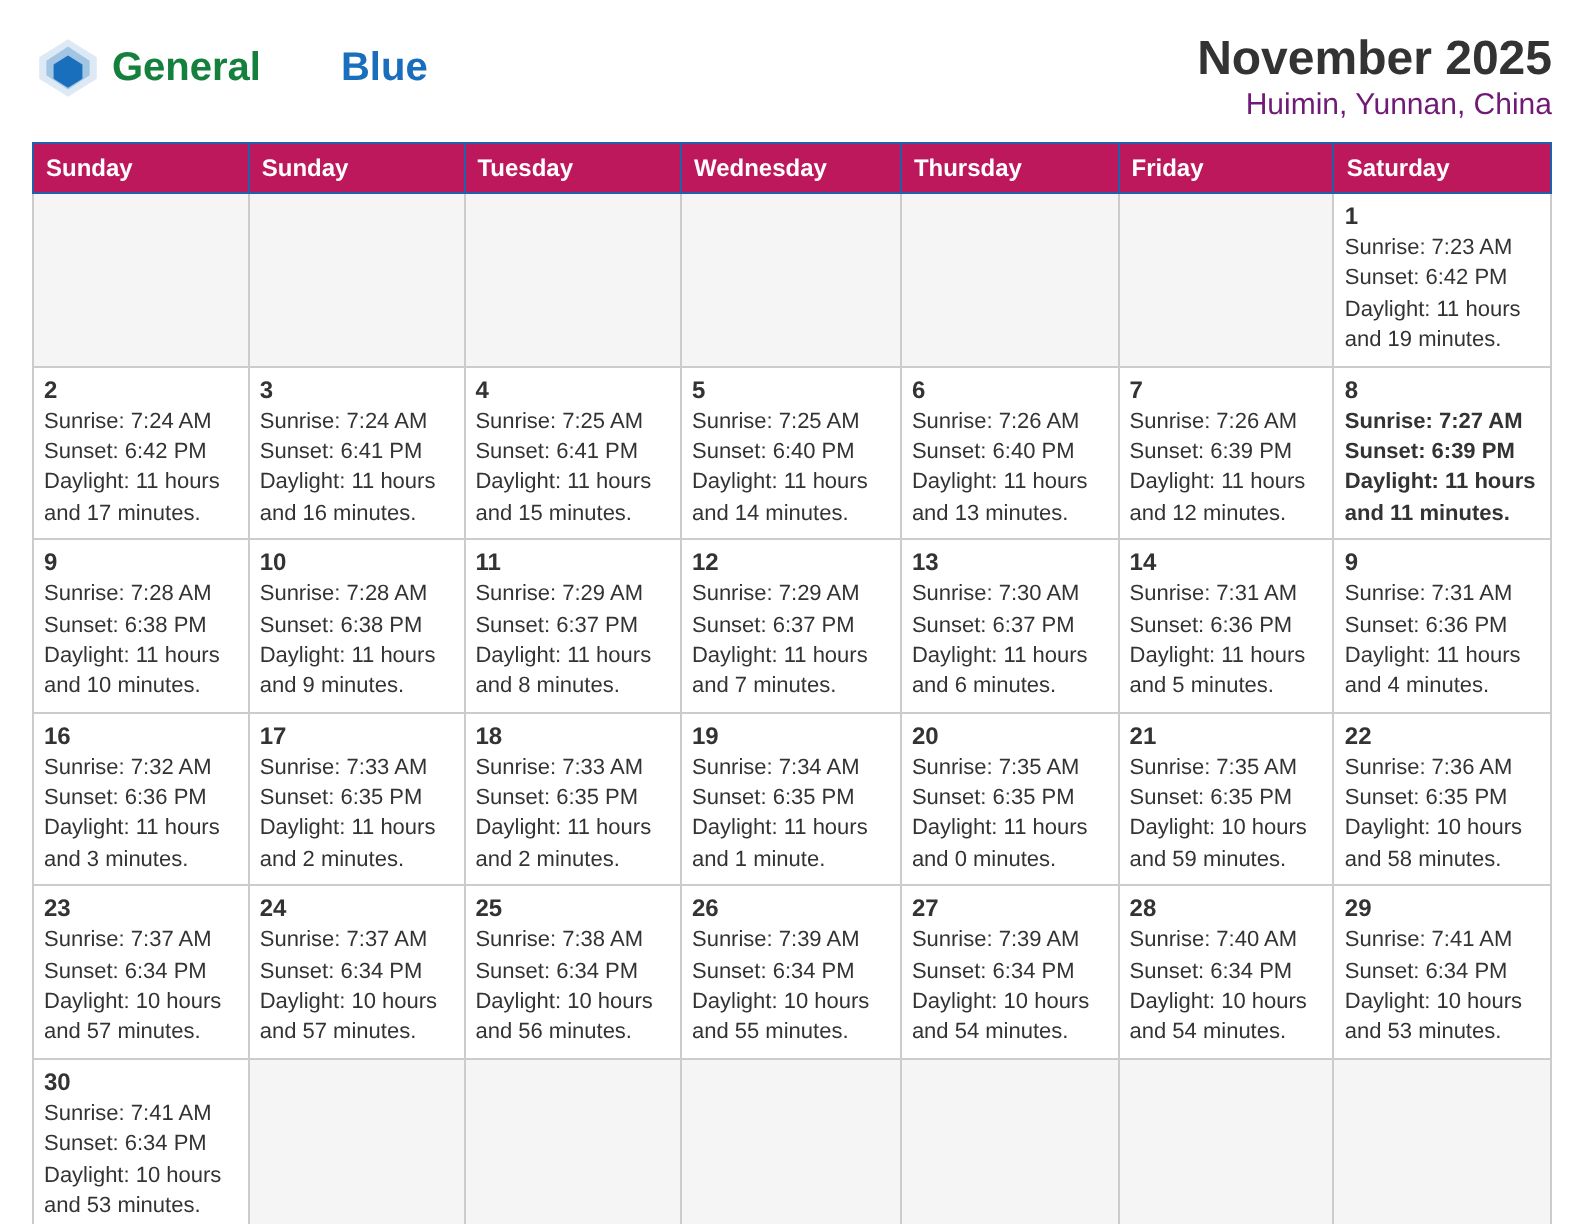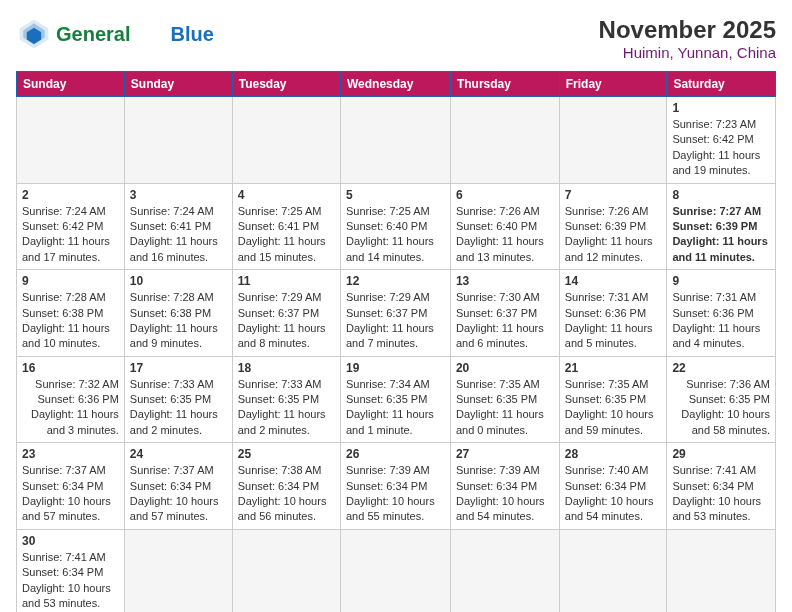--- a/index.html
+++ b/index.html
@@ -228,21 +228,21 @@
           <div class="day-number">9</div>
           <div class="day-info" style="white-space: pre-line;">Sunrise: 7:31 AM
 Sunset: 6:36 PM
 Daylight: 11 hours
 and 4 minutes.</div>
         </td>
       </tr>
       <tr class="week-row">
         <td>
           <div class="day-number">16</div>
-          <div class="day-info" style="white-space: pre-line; text-align: right;">Sunrise: 7:32 AM
+          <div class="day-info" style="white-space: pre-line;">Sunrise: 7:32 AM
 Sunset: 6:36 PM
 Daylight: 11 hours
 and 3 minutes.</div>
         </td>
         <td>
           <div class="day-number">17</div>
           <div class="day-info" style="white-space: pre-line;">Sunrise: 7:33 AM
 Sunset: 6:35 PM
 Daylight: 11 hours
 and 2 minutes.</div>
@@ -270,21 +270,21 @@
         </td>
         <td>
           <div class="day-number">21</div>
           <div class="day-info" style="white-space: pre-line;">Sunrise: 7:35 AM
 Sunset: 6:35 PM
 Daylight: 10 hours
 and 59 minutes.</div>
         </td>
         <td>
           <div class="day-number">22</div>
-          <div class="day-info" style="white-space: pre-line; text-align: right;">Sunrise: 7:36 AM
+          <div class="day-info" style="white-space: pre-line;">Sunrise: 7:36 AM
 Sunset: 6:35 PM
 Daylight: 10 hours
 and 58 minutes.</div>
         </td>
       </tr>
       <tr class="week-row">
         <td>
           <div class="day-number">23</div>
           <div class="day-info" style="white-space: pre-line;">Sunrise: 7:37 AM
 Sunset: 6:34 PM

